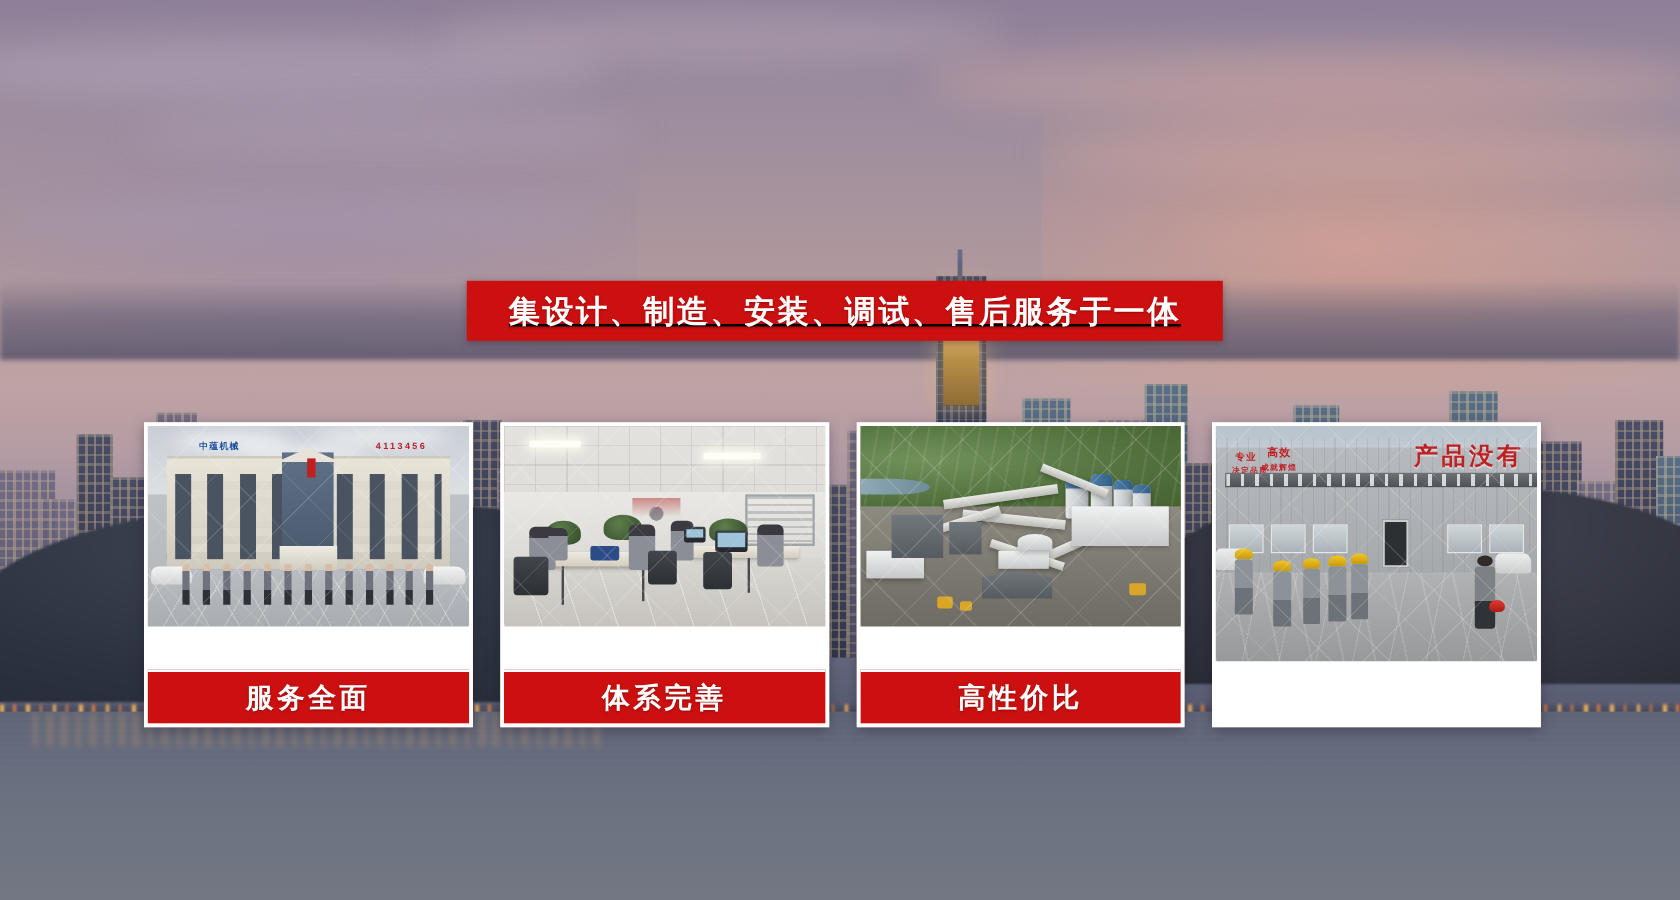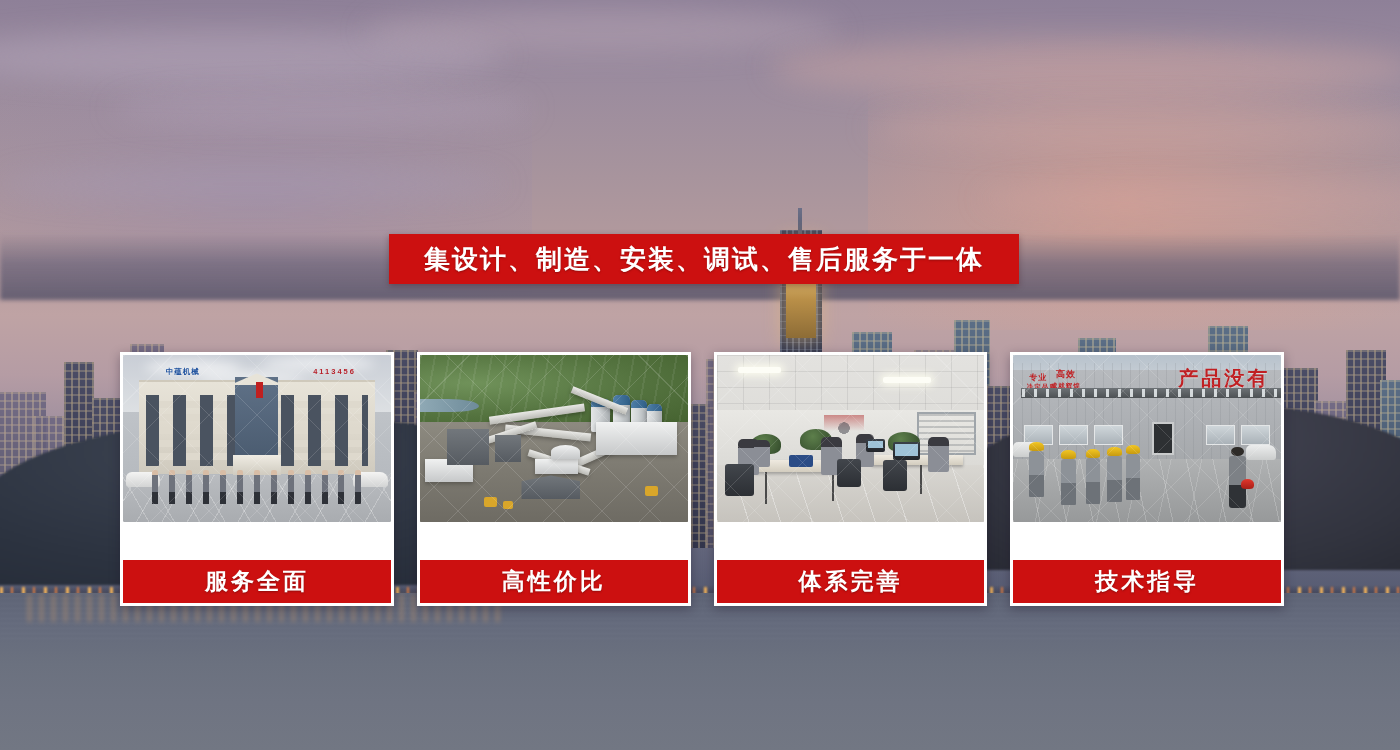--- a/index.html
+++ b/index.html
@@ -166,20 +166,21 @@
   }
 
   
   .subtitle-bar {
     position:absolute; left:389px; top:234px;
     width:630px; height:50px;
     background:#cc1010;
     z-index:10;
     display:flex; align-items:center; justify-content:center;
     box-shadow:0 2px 6px rgba(60,20,30,.35);
+    text-decoration:underline;
   }
   .subtitle-text {
     color:#ffffff; font-size:26px; font-weight:bold;
     letter-spacing:2px; white-space:nowrap;
     text-shadow:0 1px 2px rgba(110,10,10,.6);
   }
 
   
   .cards {
     position:absolute; left:120px; top:352px;
@@ -540,66 +541,20 @@
             <i></i>
         </div>
         <div class="wm"></div>
       </div>
       <div class="card-caption">
         <span>服务全面</span>
       </div>
     </div>
 
     <div class="card">
-      <div class="card-photo p2">
-        <div class="p2-field"></div>
-        <div class="p2-water"></div>
-        <div class="p2-yard"></div>
-
-        <div class="p2-silo" style="left:64%; top:26%; width:7%;  height:20%;">
-            <i></i>
-          </div>
-        <div class="p2-silo" style="left:72%; top:24%; width:6.5%;height:22%;">
-            <i></i>
-          </div>
-        <div class="p2-silo" style="left:79%; top:27%; width:6%;  height:19%;">
-            <i></i>
-          </div>
-        <div class="p2-silo" style="left:85%; top:29%; width:5.5%;height:17%;">
-            <i></i>
-          </div>
-
-        <div class="p2-beam" style="left:26%; top:33%; width:36%; height:5%;  transform:rotate(-8deg);"></div>
-        <div class="p2-beam" style="left:32%; top:44%; width:32%; height:4.5%;transform:rotate(6deg);"></div>
-        <div class="p2-beam" style="left:56%; top:25%; width:22%; height:4%;  transform:rotate(22deg);"></div>
-        <div class="p2-beam" style="left:18%; top:46%; width:26%; height:4%;  transform:rotate(-18deg);"></div>
-        <div class="p2-beam" style="left:52%; top:55%; width:34%; height:5%;  transform:rotate(-24deg);"></div>
-        <div class="p2-beam" style="left:40%; top:62%; width:24%; height:4%;  transform:rotate(18deg);"></div>
-
-        <div class="p2-shed" style="left:66%; top:40%; width:30%; height:20%;"></div>
-        <div class="p2-shed" style="left:2%;  top:62%; width:18%; height:14%;"></div>
-        <div class="p2-shed" style="left:43%; top:62%; width:16%; height:9%;"></div>
-        <div class="p2-shed" style="left:49%; top:54%; width:11%; height:8%; border-radius:50% 50% 0 0;"></div>
-
-        <div class="p2-dark" style="left:38%; top:72%; width:22%; height:14%; clip-path:polygon(0 25%,50% 0,100% 25%,100% 100%,0 100%);"></div>
-        <div class="p2-dark" style="left:10%; top:44%; width:16%; height:22%;"></div>
-        <div class="p2-dark" style="left:28%; top:48%; width:10%; height:16%;"></div>
-
-        <div class="p2-mach" style="left:24%; top:85%; width:5%; height:6%;"></div>
-        <div class="p2-mach" style="left:31%; top:87%; width:4%; height:5%;"></div>
-        <div class="p2-mach" style="left:84%; top:78%; width:5%; height:6%;"></div>
-
-        <div class="wm"></div>
-      </div>
-      <div class="card-caption">
-        <span>高性价比</span>
-      </div>
-    </div>
-
-    <div class="card">
       <div class="card-photo p3">
         <div class="p3-ceiling"></div>
         <div class="p3-light" style="left:8%;  top:7%;  width:16%;"></div>
         <div class="p3-light" style="left:62%; top:13%; width:18%;"></div>
         <div class="p3-wall"></div>
         <div class="p3-art"></div>
         <div class="p3-blind"></div>
         <div class="p3-floor"></div>
 
         <div class="p3-plant" style="left:13%; top:47%; width:11%; height:12%;"></div>
@@ -627,20 +582,66 @@
           </div>
         <div class="p3-mon" style="left:56%; top:50%; width:7%;  height:8%;">
             <i></i>
           </div>
         <div class="p3-lap" style="left:27%; top:60%; width:9%; height:7%;"></div>
 
         <div class="wm"></div>
       </div>
       <div class="card-caption">
         <span>体系完善</span>
+      </div>
+    </div>
+
+    <div class="card">
+      <div class="card-photo p2">
+        <div class="p2-field"></div>
+        <div class="p2-water"></div>
+        <div class="p2-yard"></div>
+
+        <div class="p2-silo" style="left:64%; top:26%; width:7%;  height:20%;">
+            <i></i>
+          </div>
+        <div class="p2-silo" style="left:72%; top:24%; width:6.5%;height:22%;">
+            <i></i>
+          </div>
+        <div class="p2-silo" style="left:79%; top:27%; width:6%;  height:19%;">
+            <i></i>
+          </div>
+        <div class="p2-silo" style="left:85%; top:29%; width:5.5%;height:17%;">
+            <i></i>
+          </div>
+
+        <div class="p2-beam" style="left:26%; top:33%; width:36%; height:5%;  transform:rotate(-8deg);"></div>
+        <div class="p2-beam" style="left:32%; top:44%; width:32%; height:4.5%;transform:rotate(6deg);"></div>
+        <div class="p2-beam" style="left:56%; top:25%; width:22%; height:4%;  transform:rotate(22deg);"></div>
+        <div class="p2-beam" style="left:18%; top:46%; width:26%; height:4%;  transform:rotate(-18deg);"></div>
+        <div class="p2-beam" style="left:52%; top:55%; width:34%; height:5%;  transform:rotate(-24deg);"></div>
+        <div class="p2-beam" style="left:40%; top:62%; width:24%; height:4%;  transform:rotate(18deg);"></div>
+
+        <div class="p2-shed" style="left:66%; top:40%; width:30%; height:20%;"></div>
+        <div class="p2-shed" style="left:2%;  top:62%; width:18%; height:14%;"></div>
+        <div class="p2-shed" style="left:43%; top:62%; width:16%; height:9%;"></div>
+        <div class="p2-shed" style="left:49%; top:54%; width:11%; height:8%; border-radius:50% 50% 0 0;"></div>
+
+        <div class="p2-dark" style="left:38%; top:72%; width:22%; height:14%; clip-path:polygon(0 25%,50% 0,100% 25%,100% 100%,0 100%);"></div>
+        <div class="p2-dark" style="left:10%; top:44%; width:16%; height:22%;"></div>
+        <div class="p2-dark" style="left:28%; top:48%; width:10%; height:16%;"></div>
+
+        <div class="p2-mach" style="left:24%; top:85%; width:5%; height:6%;"></div>
+        <div class="p2-mach" style="left:31%; top:87%; width:4%; height:5%;"></div>
+        <div class="p2-mach" style="left:84%; top:78%; width:5%; height:6%;"></div>
+
+        <div class="wm"></div>
+      </div>
+      <div class="card-caption">
+        <span>高性价比</span>
       </div>
     </div>
 
     <div class="card">
       <div class="card-photo p4">
         <div class="p4-sky"></div>
         <div class="p4-wall"></div>
         <div class="p4-slogan-big">产品没有</div>
         <div class="p4-slogan-s1">专业</div>
         <div class="p4-slogan-s2">高效</div>
@@ -678,19 +679,16 @@
             <i class="b"></i>
           </div>
         <div class="p4-lead">
             <i class="h"></i>
             <i class="b"></i>
           </div>
         <div class="p4-helmet-red"></div>
 
         <div class="wm"></div>
       </div>
-      <div class="card-caption">
-        <span>技术指导</span>
-      </div>
     </div>
 
   </div>
 </div>
 
 </body></html>

